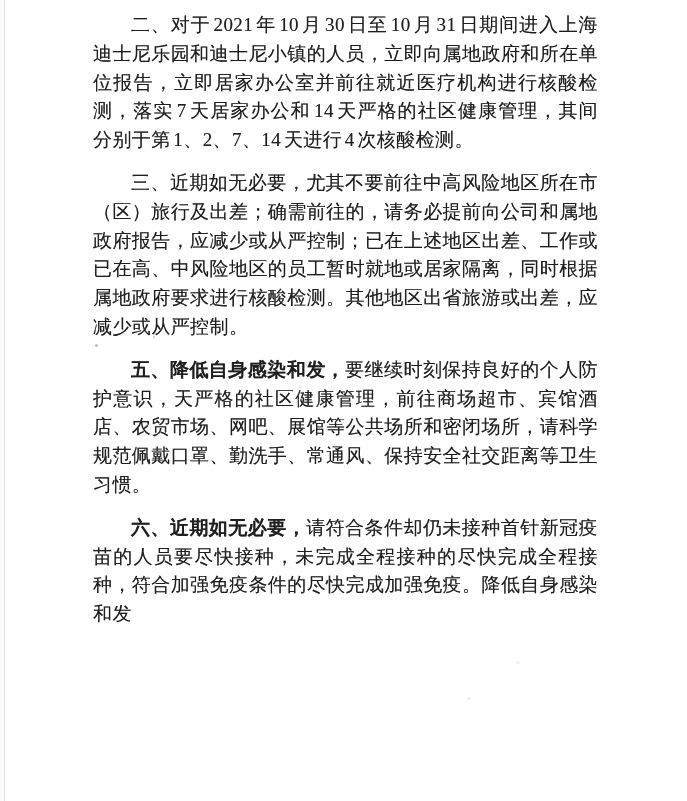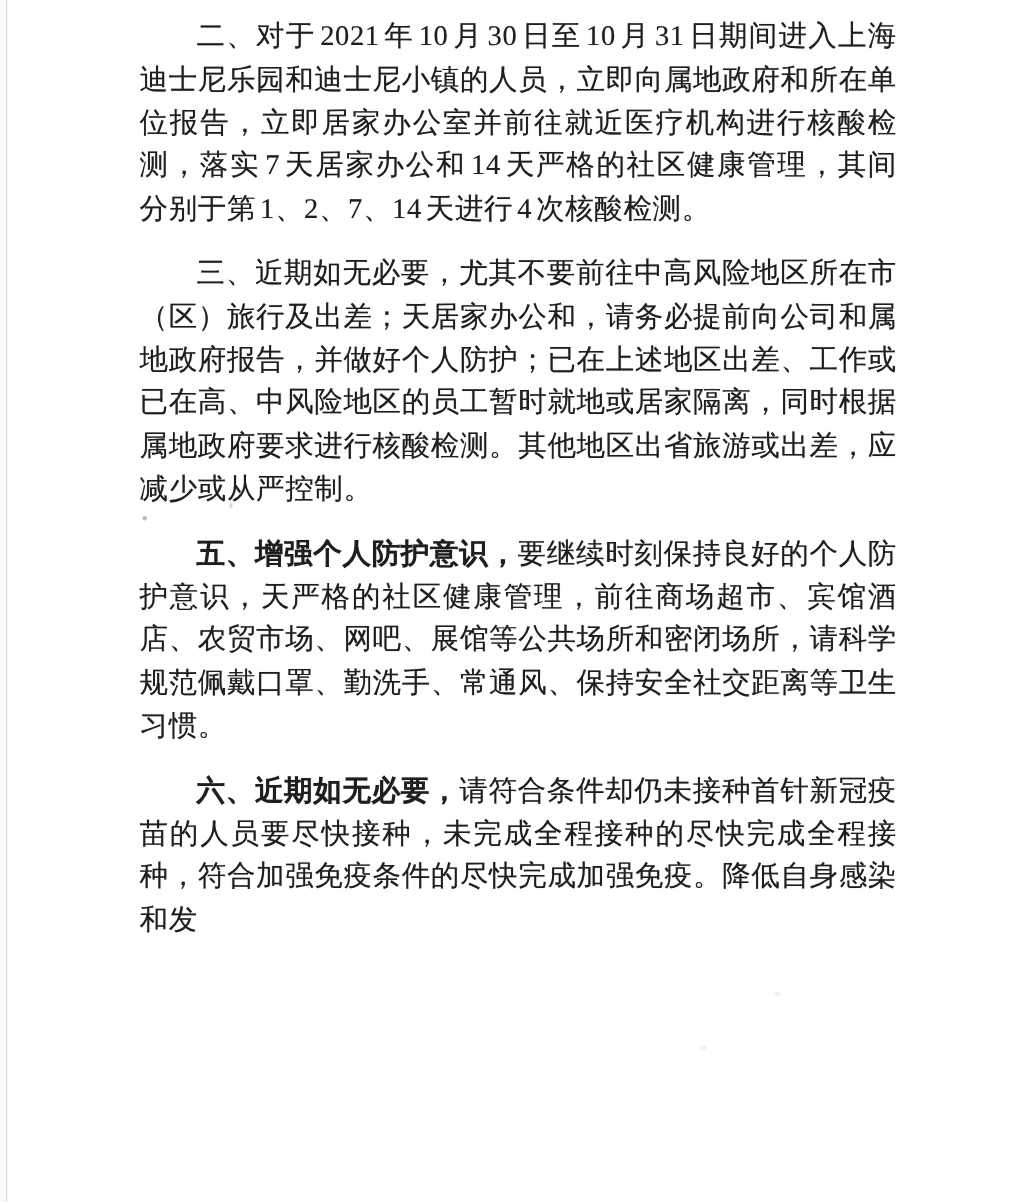--- a/index.html
+++ b/index.html
@@ -54,24 +54,24 @@
 </style>
 </head>
 <body>
 
 <div class="scan-edge-strip"></div>
 <div class="scan-edge"></div>
 
 <div class="doc-body">
   <p class="para"><b class="lead"></b><span>二、对于 2021 年 10 月 30 日至 10 月 31 日期间进入上海迪士尼乐园和迪士尼小镇的人员，立即向属地政府和所在单位报告，立即居家办公室并前往就近医疗机构进行核酸检测，落实 7 天居家办公和 14 天严格的社区健康管理，其间分别于第 1、2、7、14 天进行 4 次核酸检测。</span></p>
 
-  <p class="para"><b class="lead"></b><span>三、近期如无必要，尤其不要前往中高风险地区所在市（区）旅行及出差；天居家办公和，请务必提前向公司和属地政府报告，并做好个人防护；已在上述地区出差、工作或已在高、中风险地区的员工暂时就地或居家隔离，同时根据属地政府要求进行核酸检测。其他地区出省旅游或出差，应减少或从严控制。</span></p>
+  <p class="para"><b class="lead"></b><span>三、近期如无必要，尤其不要前往中高风险地区所在市（区）旅行及出差；确需前往的，请务必提前向公司和属地政府报告，应减少或从严控制；已在上述地区出差、工作或已在高、中风险地区的员工暂时就地或居家隔离，同时根据属地政府要求进行核酸检测。其他地区出省旅游或出差，应减少或从严控制。</span></p>
 
 
-  <p class="para"><b class="lead">五、增强个人防护意识，</b><span>要继续时刻保持良好的个人防护意识，天严格的社区健康管理，前往商场超市、宾馆酒店、农贸市场、网吧、展馆等公共场所和密闭场所，请科学规范佩戴口罩、勤洗手、常通风、保持安全社交距离等卫生习惯。</span></p>
+  <p class="para"><b class="lead">五、降低自身感染和发，</b><span>要继续时刻保持良好的个人防护意识，天严格的社区健康管理，前往商场超市、宾馆酒店、农贸市场、网吧、展馆等公共场所和密闭场所，请科学规范佩戴口罩、勤洗手、常通风、保持安全社交距离等卫生习惯。</span></p>
 
   <p class="para"><b class="lead">六、近期如无必要，</b><span>请符合条件却仍未接种首针新冠疫苗的人员要尽快接种，未完成全程接种的尽快完成全程接种，符合加强免疫条件的尽快完成加强免疫。降低自身感染和发</span></p>
 </div>
 
 <div class="speck speck-1"></div>
 <div class="speck speck-2"></div>
 <div class="speck speck-3"></div>
 <div class="speck speck-4"></div>
 
 </body></html>

